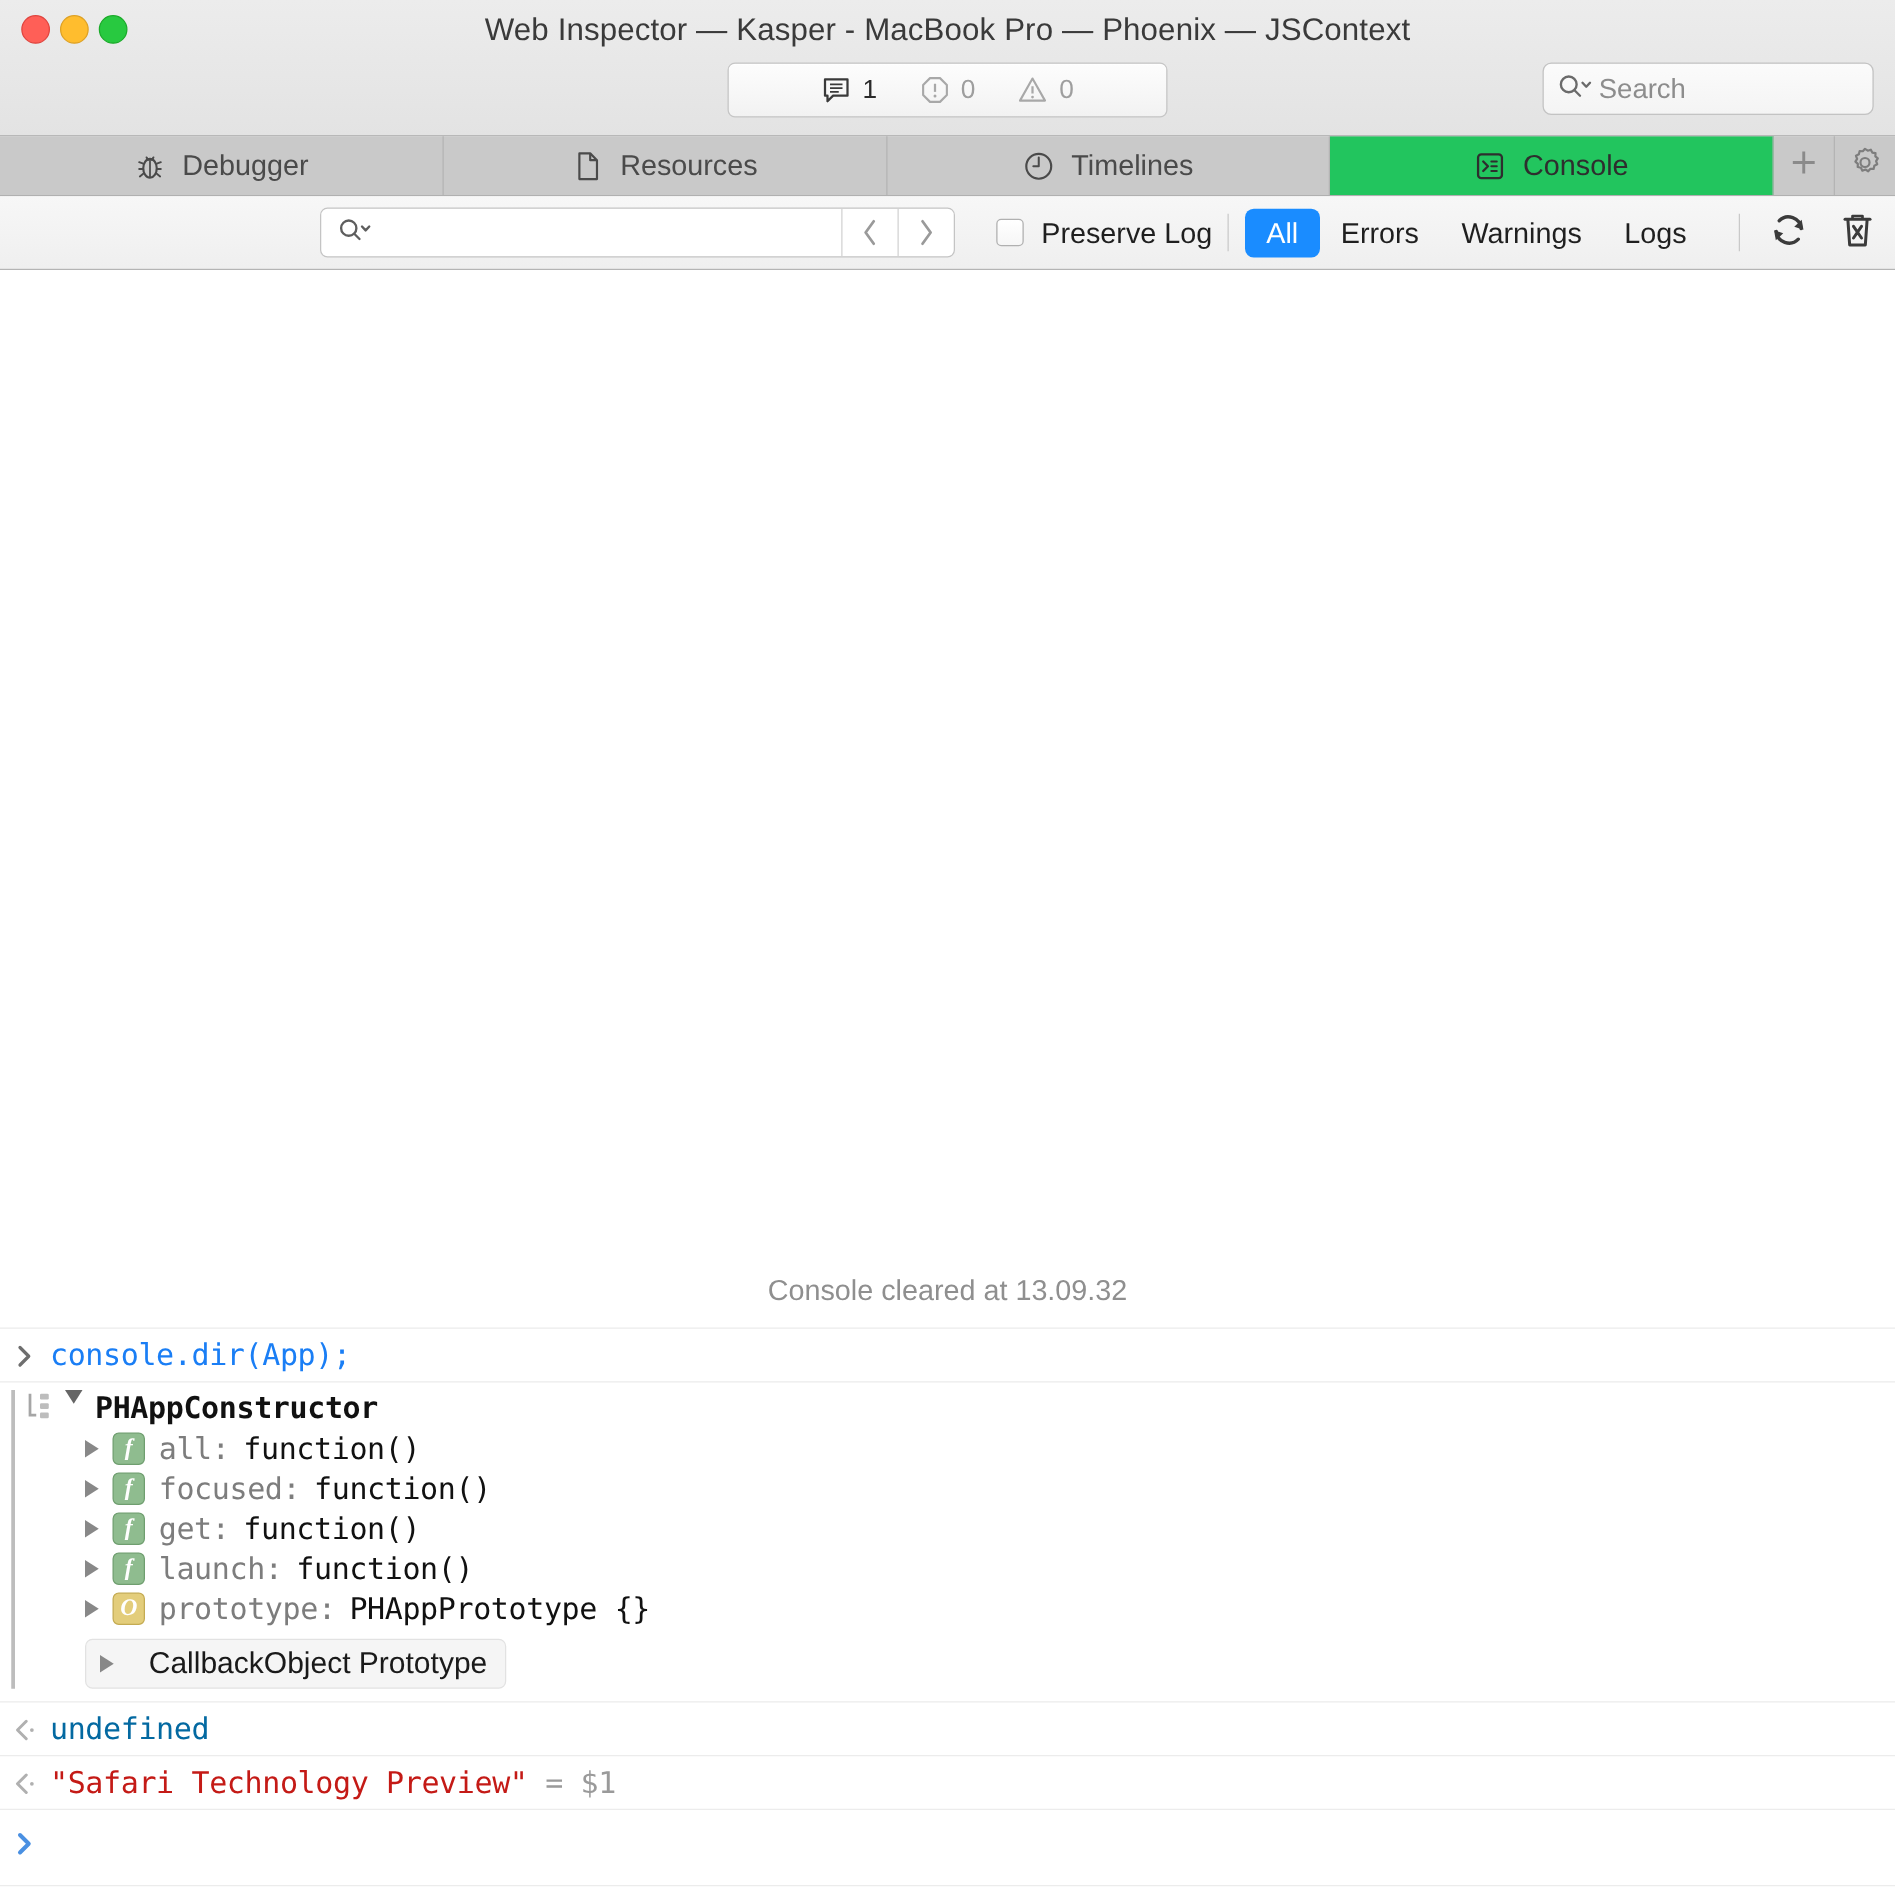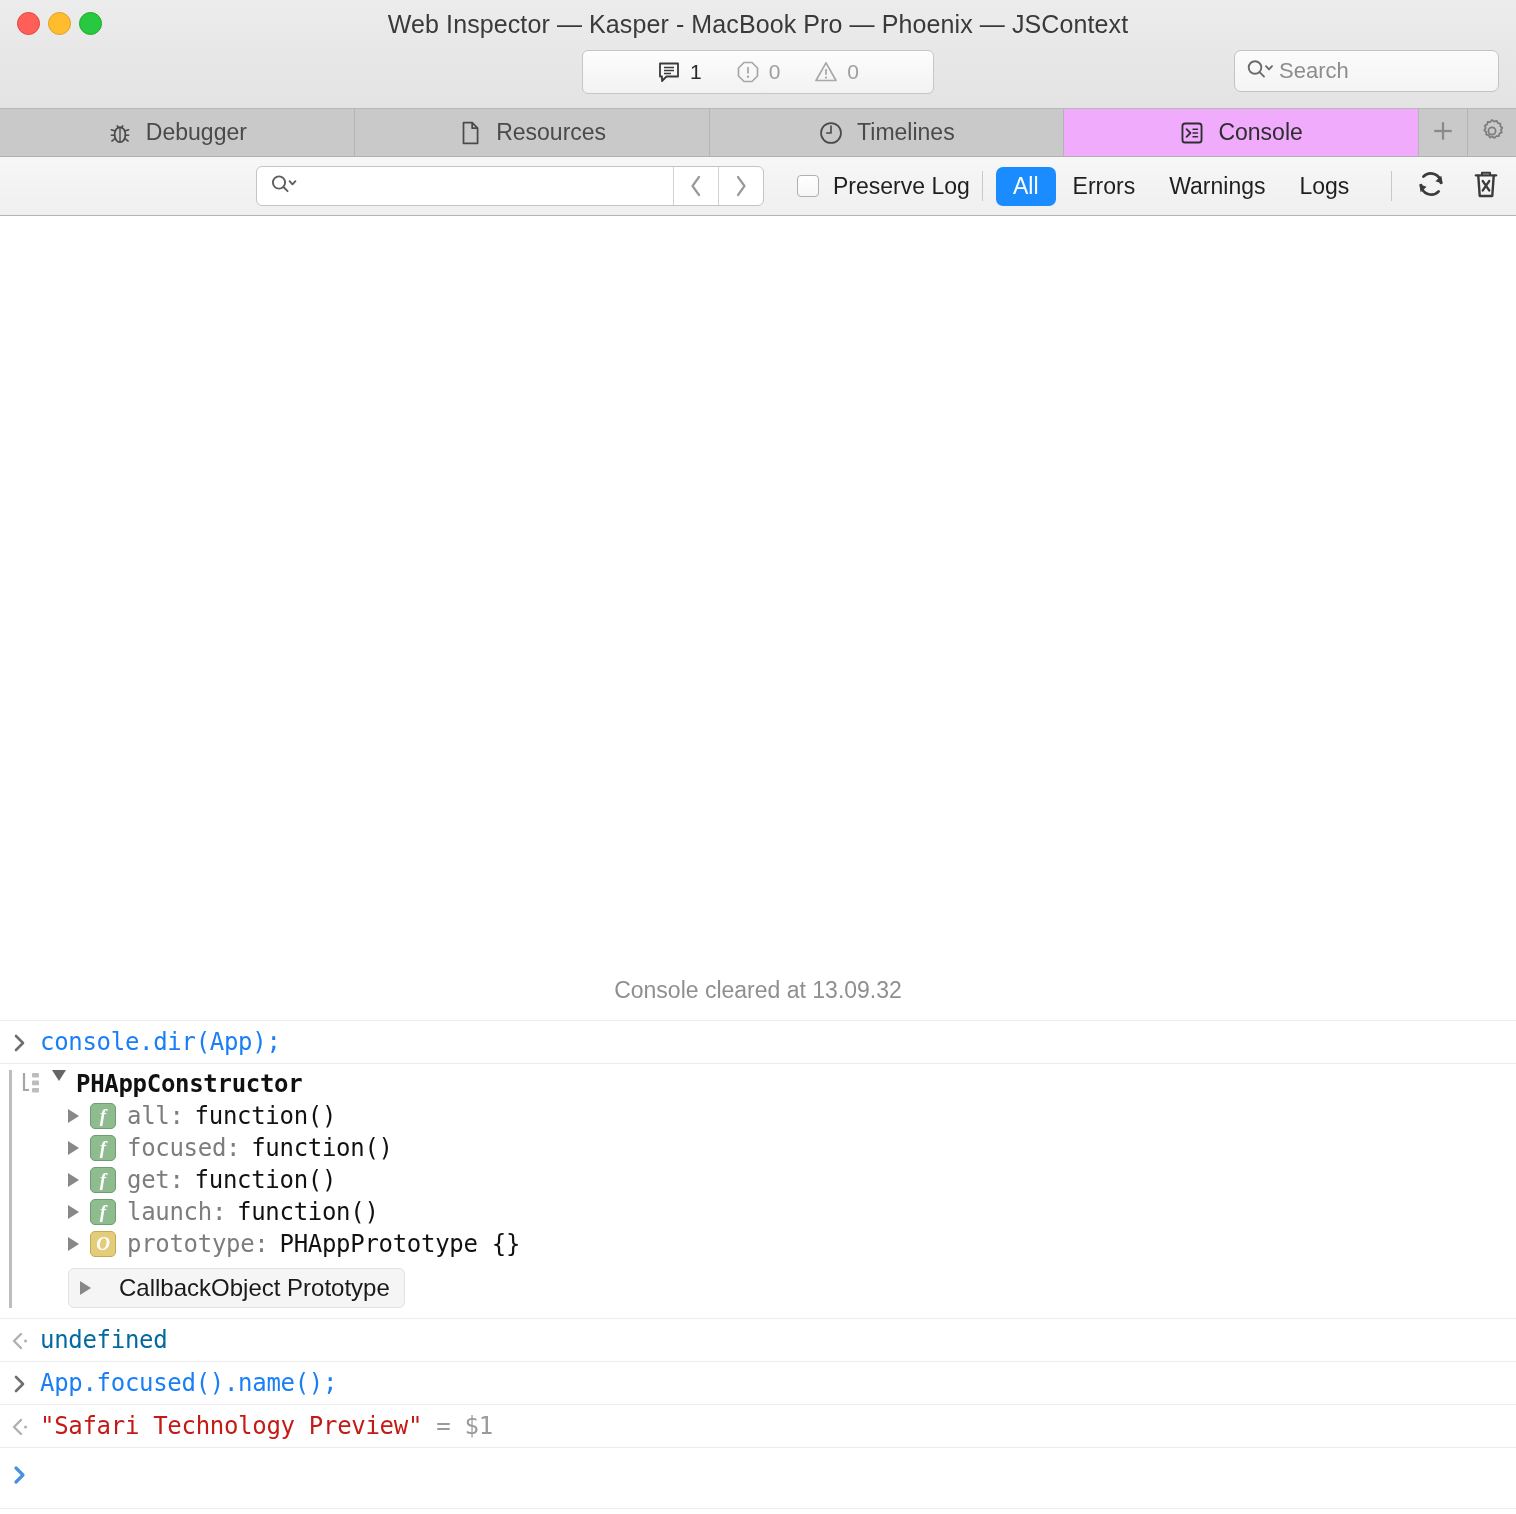--- a/index.html
+++ b/index.html
@@ -119,21 +119,21 @@
     display: flex;
     align-items: center;
     justify-content: center;
     gap: 13px;
     border-right: 1px solid #b4b4b4;
     font-size: 23px;
     color: #4a4a4a;
     box-sizing: border-box;
   }
   .tab.active {
-    background: #f0abfc;
+    background: #22c55e;
     color: #2e2e2e;
   }
   .tab svg { display: block; }
   .tabbar-actions {
     display: flex;
     align-items: stretch;
     flex: none;
   }
   .tab-action {
     width: 48px;
@@ -644,28 +644,20 @@
     <div class="row">
       <span class="chev">
         <svg width="24" height="24" viewBox="0 0 24 24">
           <path d="M13 5 L6 12 L13 19" fill="none" stroke="#b0b0b0" stroke-width="2.4" stroke-linecap="round" stroke-linejoin="round"></path>
           <circle cx="17.5" cy="12" r="1.5" fill="#b0b0b0"></circle>
         </svg>
       </span>
       <span class="mono output-text-undefined">undefined</span>
     </div>
 
-    <div class="row">
-      <span class="chev">
-        <svg width="20" height="24" viewBox="0 0 20 24">
-          <path d="M6 5 L13 12 L6 19" fill="none" stroke="#6e6e6e" stroke-width="2.6" stroke-linecap="round" stroke-linejoin="round"></path>
-        </svg>
-      </span>
-      <span class="mono input-text">App.focused().name();</span>
-    </div>
 
     <div class="row">
       <span class="chev">
         <svg width="24" height="24" viewBox="0 0 24 24">
           <path d="M13 5 L6 12 L13 19" fill="none" stroke="#b0b0b0" stroke-width="2.4" stroke-linecap="round" stroke-linejoin="round"></path>
           <circle cx="17.5" cy="12" r="1.5" fill="#b0b0b0"></circle>
         </svg>
       </span>
       <span class="mono" style="font-size:24px;letter-spacing:-0.3px;">
         <span class="string-val">"Safari Technology Preview"</span>

